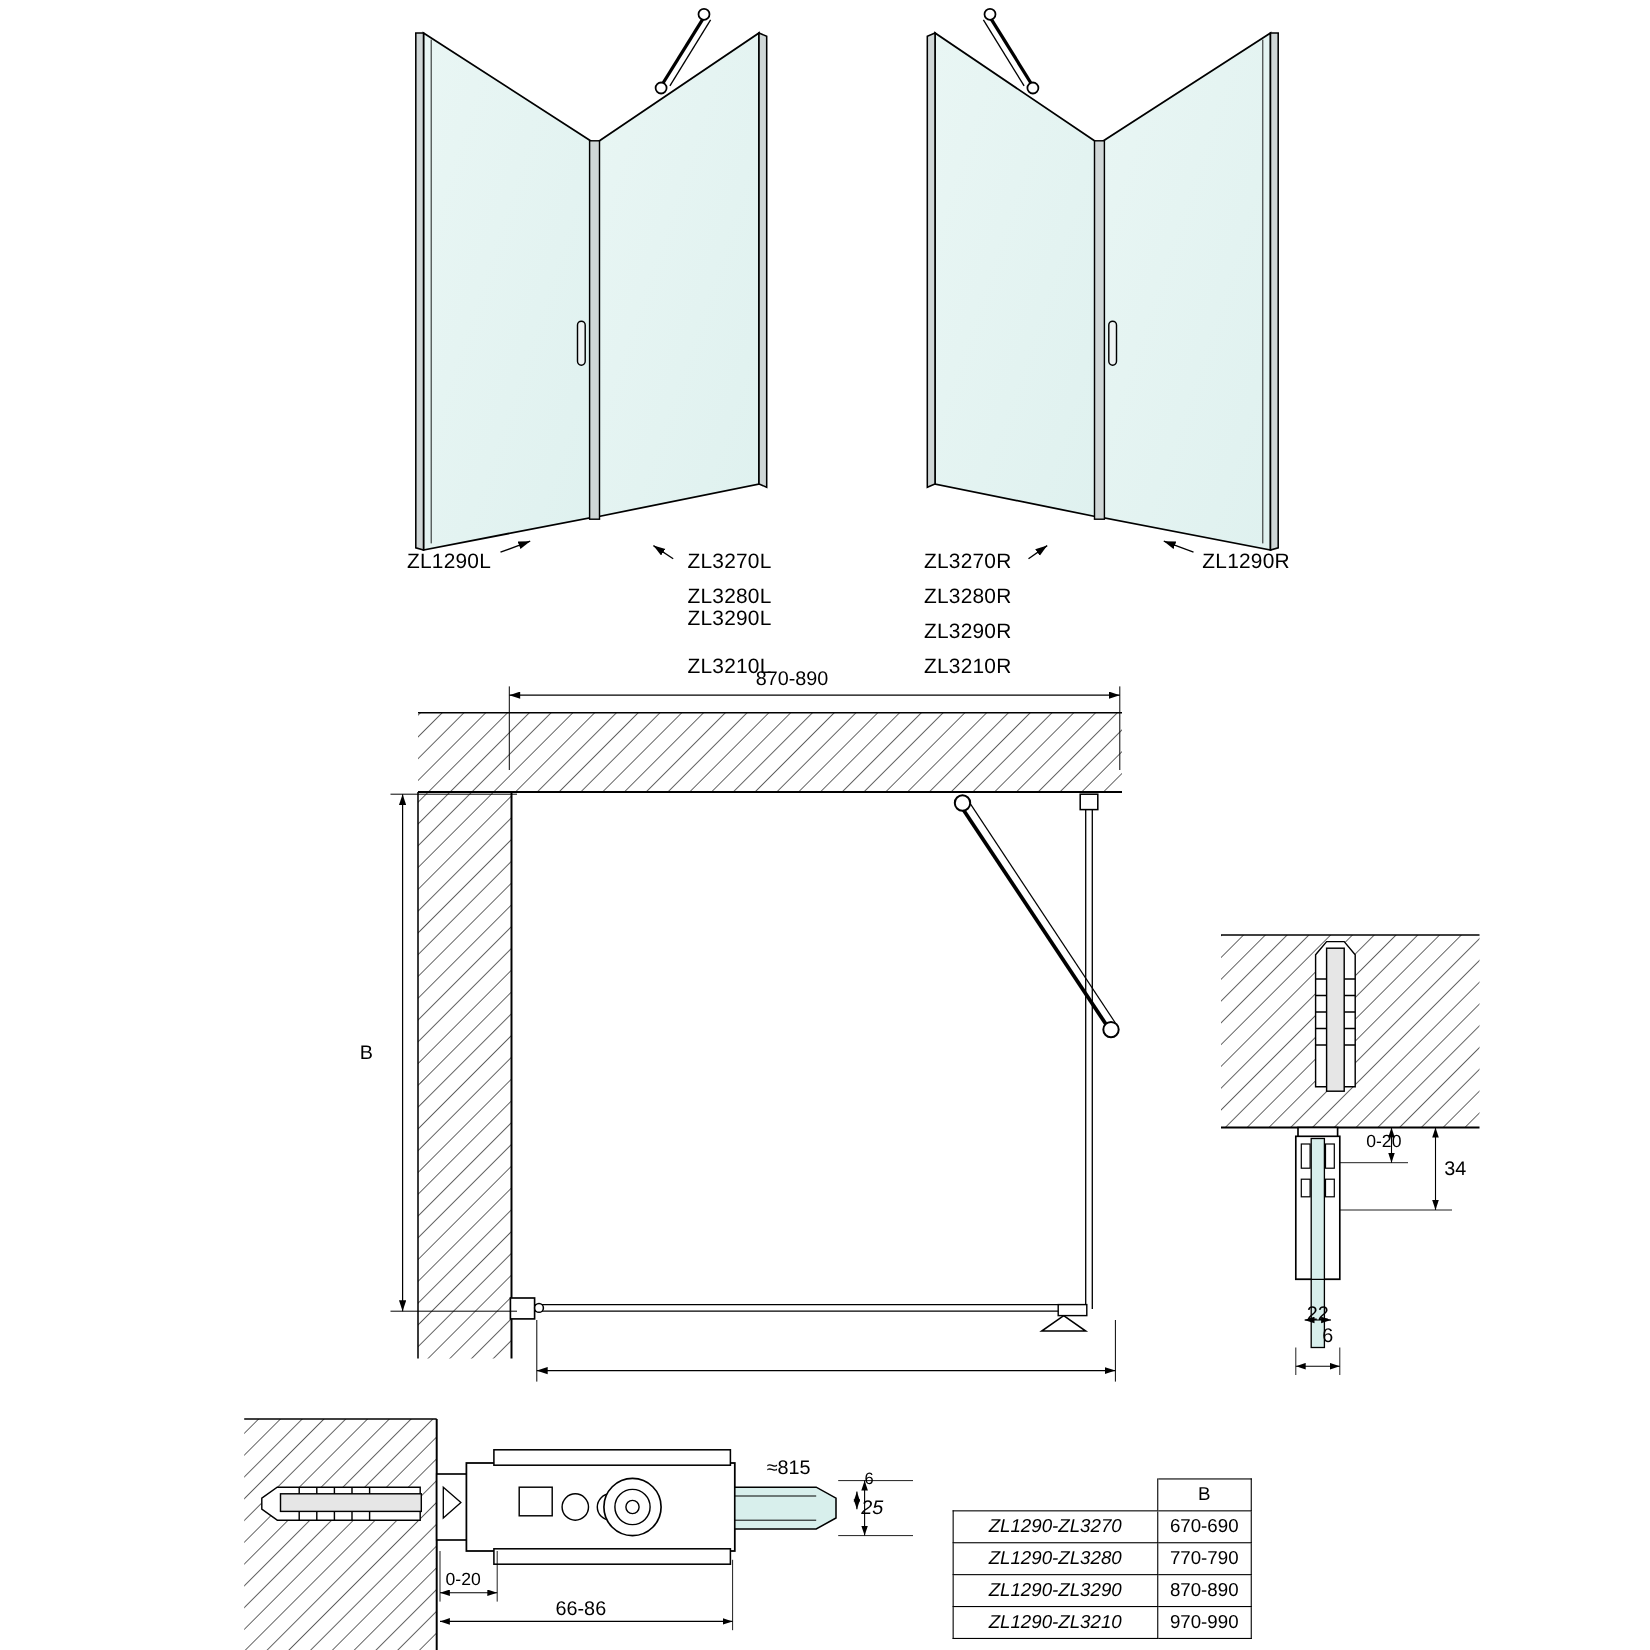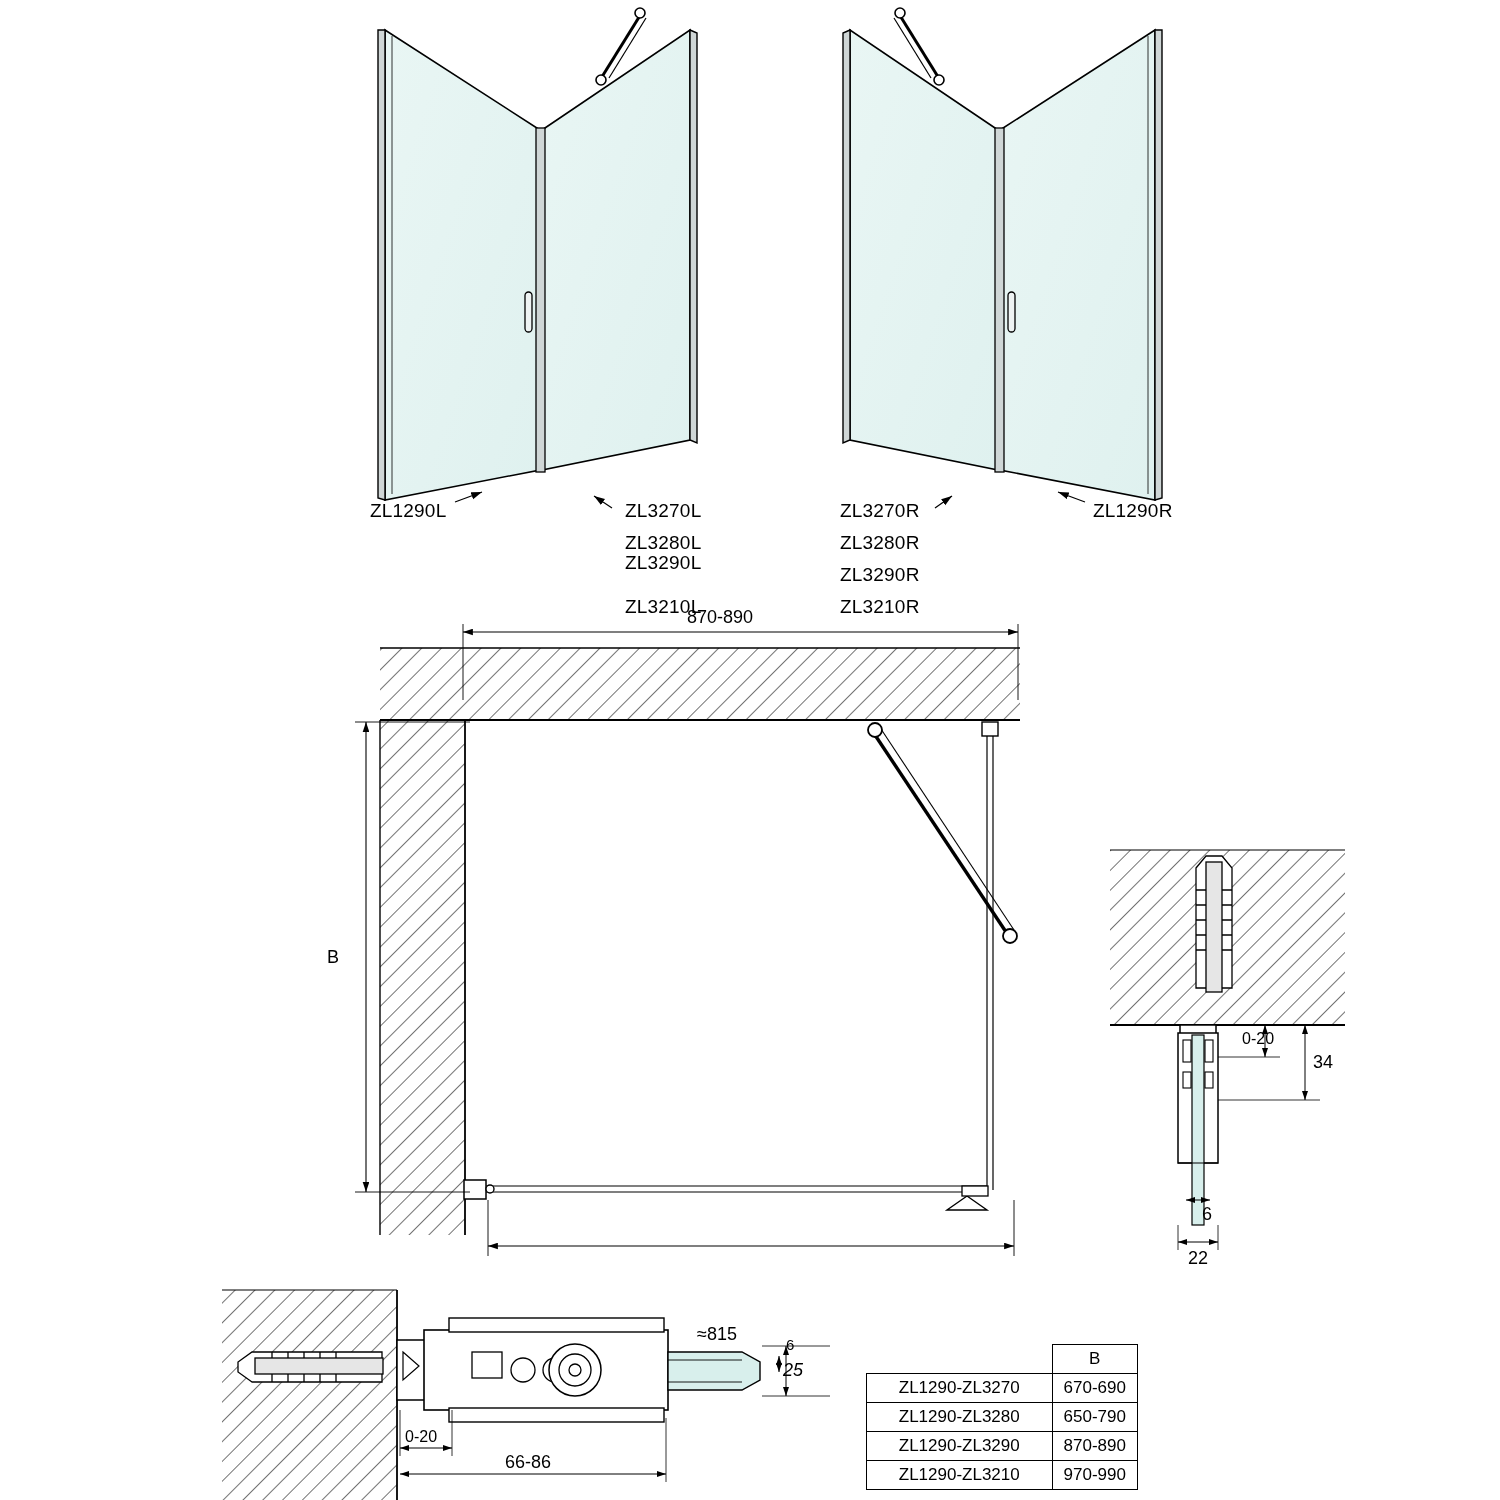--- a/index.html
+++ b/index.html
@@ -3,21 +3,21 @@
 <meta charset="utf-8">
 <style>
   html,body{margin:0;padding:0;background:#fff;}
   body{width:1500px;height:1500px;position:relative;font-family:"Liberation Sans",sans-serif;color:#000;overflow:hidden;}
   .stage{position:absolute;left:0;top:0;width:1500px;height:1292px;}
   .lbl{position:absolute;font-size:19px;letter-spacing:.2px;white-space:nowrap;}
   .dim{position:absolute;font-size:18px;white-space:nowrap;}
   svg{position:absolute;left:0;top:0;width:1500px;height:1500px;overflow:visible;}
   table.spec{position:absolute;border-collapse:collapse;font-size:17px;}
   table.spec td,table.spec th{border:1.5px solid #000;padding:4px 10px;text-align:center;font-weight:normal;}
-  table.spec td.first{}
+  table.spec td.first{font-style:italic;}
 </style>
 </head>
 <body>
 
 <div class="stage">
 
   <svg viewBox="0 0 1500 1500">
     <defs>
       <linearGradient id="glassgrad" x1="0" y1="0" x2="1" y2="1">
         <stop offset="0%" stop-color="#e9f6f4"></stop>
@@ -208,40 +208,40 @@
 
   <div class="lbl" style="left:1093px;top:500px;">ZL1290R</div>
 
   <div class="dim" style="left:687px;top:607px;">870-890</div>
   <div class="dim" style="left:697px;top:1324px;">≈815</div>
   <div class="dim" style="left:327px;top:947px;">B</div>
 
   <div class="dim" style="left:1242px;top:1030px;font-size:16px;">0-20</div>
   <div class="dim" style="left:1313px;top:1052px;">34</div>
   <div class="dim" style="left:1202px;top:1204px;">6</div>
-  <div class="dim" style="left:1188px;top:1248px;">22</div>
+  <div class="dim" style="left:1188px;top:1184px;">22</div>
 
   <div class="dim" style="left:405px;top:1428px;font-size:16px;">0-20</div>
   <div class="dim" style="left:505px;top:1452px;text-align:right;">66-86</div>
   <div class="dim" style="left:783px;top:1360px;font-style:italic;">25</div>
   <div class="dim" style="left:786px;top:1336px;font-size:15px;">6</div>
 
   <table class="spec" style="left:866px;top:1344px;width:272px;">
     <tbody>
         <tr>
       <td style="border-left:none;border-top:none;border-bottom:none;width:165px;">&nbsp;</td>
       <th>B</th>
     </tr>
     <tr>
       <td class="first">ZL1290-ZL3270</td>
       <td>670-690</td>
     </tr>
     <tr>
       <td class="first">ZL1290-ZL3280</td>
-      <td>650-790</td>
+      <td>770-790</td>
     </tr>
     <tr>
       <td class="first">ZL1290-ZL3290</td>
       <td>870-890</td>
     </tr>
     <tr>
       <td class="first">ZL1290-ZL3210</td>
       <td>970-990</td>
     </tr>
   </tbody>

